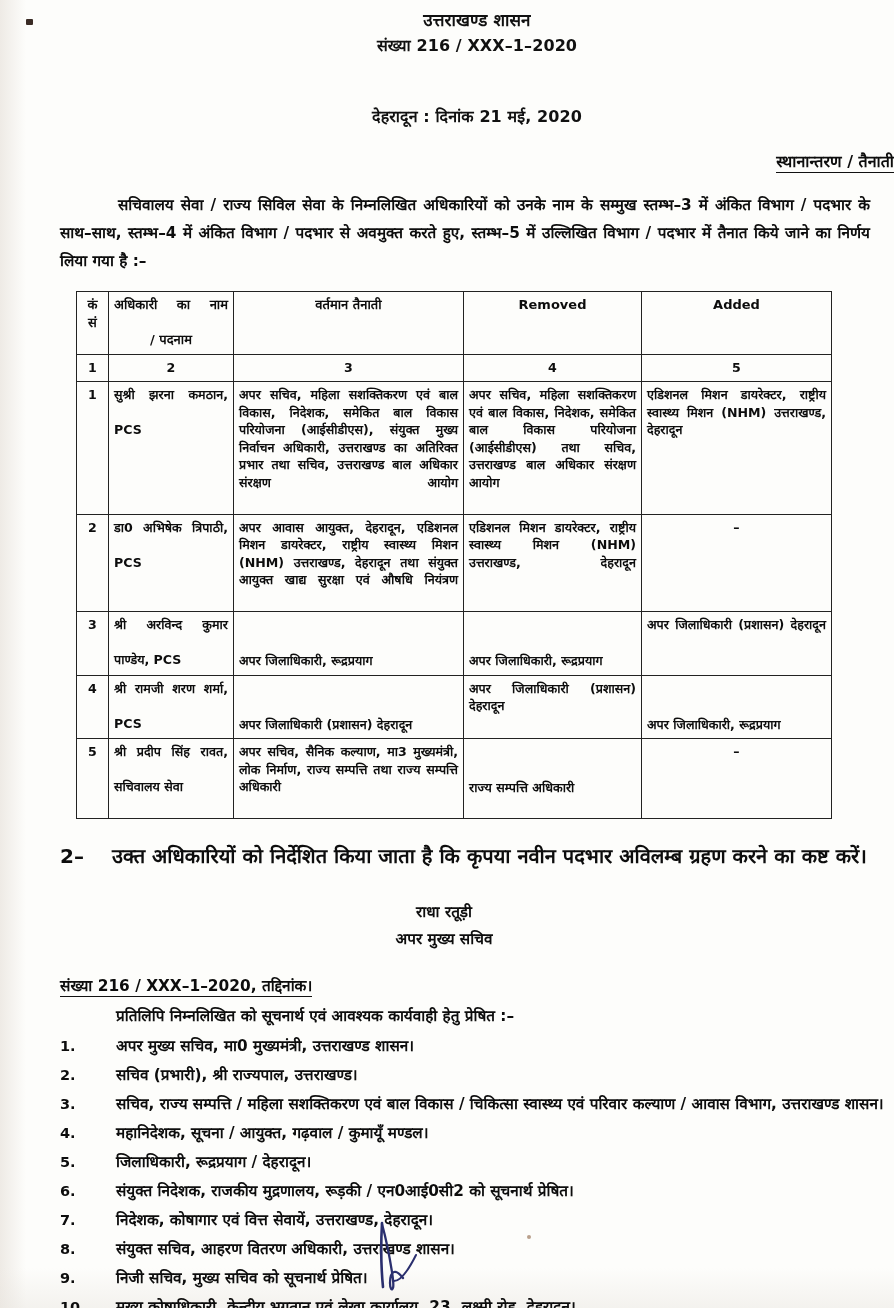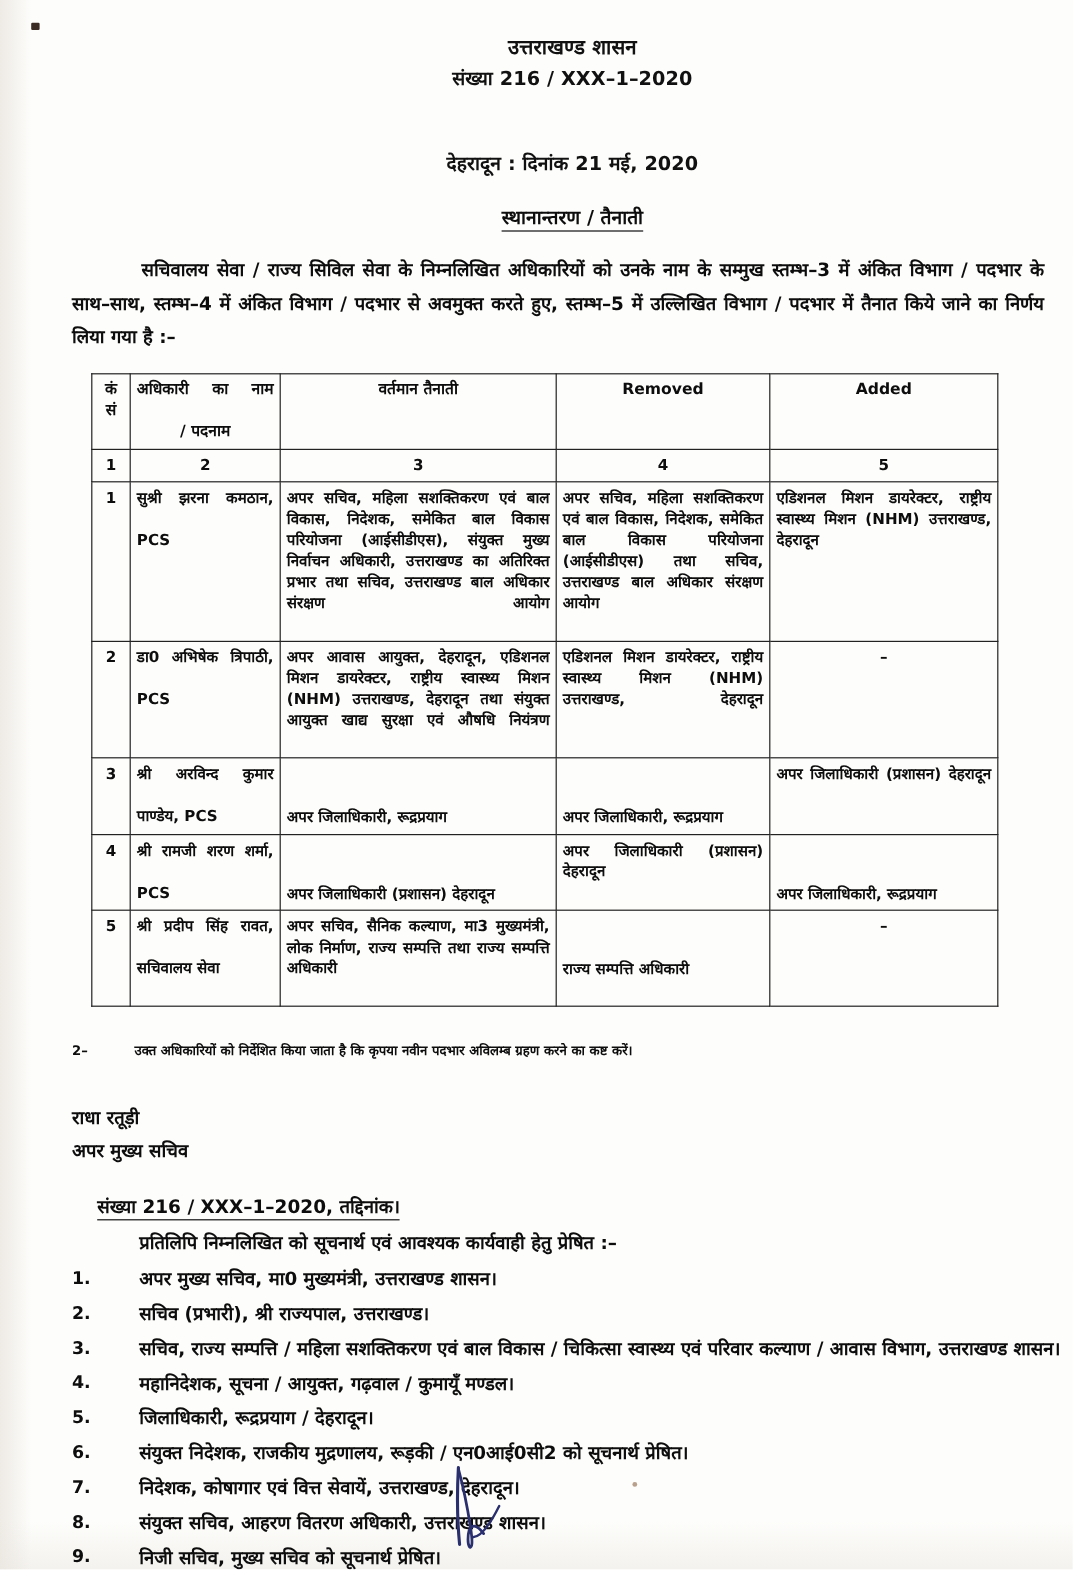--- a/index.html
+++ b/index.html
@@ -50,36 +50,36 @@
   .content {
     position: absolute;
     left: 60px;
     top: 0;
     width: 834px;
   }
 
   
   .header {
     text-align: center;
-    padding-top: 28px;
+    padding-top: 8px;
   }
   .header-line {
     font-size: 16.5px;
     font-weight: 700;
     line-height: 25px;
     letter-spacing: 0.1px;
     color: #111;
   }
   .header-line.l1 { font-size: 17px; }
   .header-line.l2 { font-size: 16.5px; }
   .header-line.l3 { font-size: 16px; }
   .header-line.l4 { font-size: 16px; margin-top: 46px; }
 
   .subject {
-    text-align: center;
+    text-align: right;
     margin-top: 21px;
     font-size: 16px;
     font-weight: 700;
   }
   .subject span {
     border-bottom: 1.3px solid #111;
     padding-bottom: 1px;
   }
 
   
@@ -159,48 +159,47 @@
     text-align: center;
     font-size: 16px;
     font-weight: 700;
     padding-top: 6px;
   }
   .nojust { text-align: left; margin-top: 36px; }
 
   
   .para2 {
     margin-top: 22px;
-    font-size: 11px;
+    font-size: 20px;
     line-height: 30px;
     font-weight: 600;
     text-align: justify;
     padding-right: 22px;
   }
   .para2 .pnum {
     font-weight: 700;
     display: inline-block;
     width: 52px;
   }
 
   
   .sign-block {
     margin-top: 28px;
-    text-align: left;
+    text-align: center;
     padding-right: 66px;
     font-size: 15.3px;
     line-height: 27px;
     font-weight: 600;
   }
 
   
   .endorse-no {
     margin-top: 22px;
     font-size: 15.4px;
     font-weight: 700;
-    margin-left: 21px;
   }
   .endorse-no span {
     border-bottom: 1.4px solid #111;
     padding-bottom: 1px;
   }
   .endorse-line {
     margin-top: 9px;
     margin-left: 56px;
     font-size: 15.3px;
     font-weight: 600;

